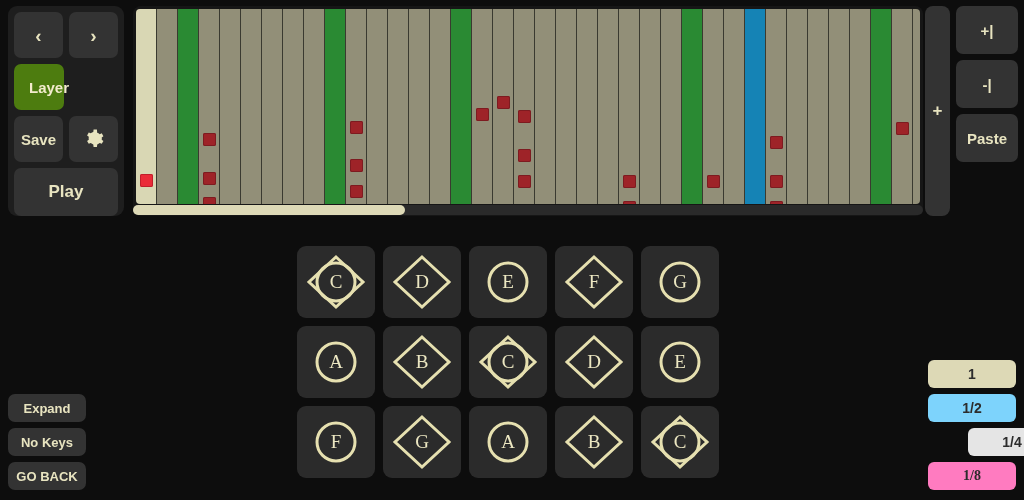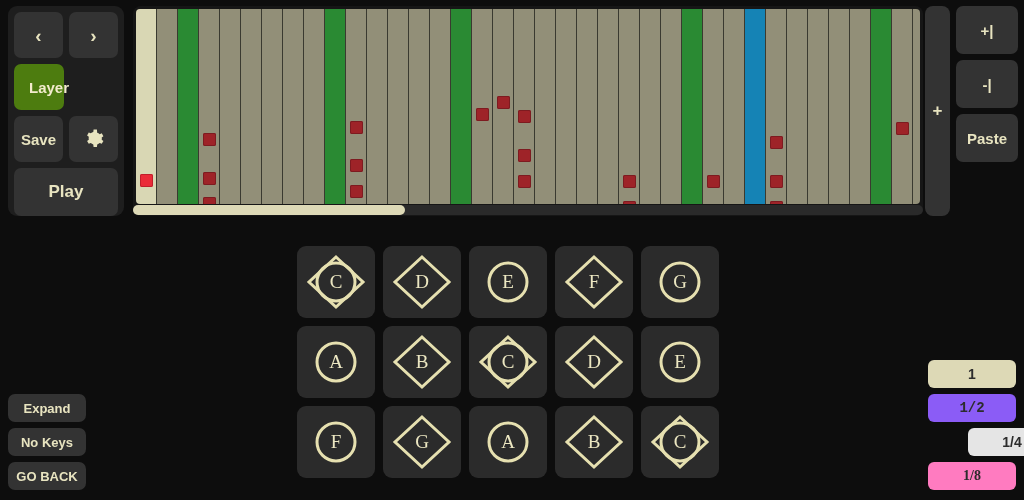--- a/index.html
+++ b/index.html
@@ -315,16 +315,16 @@
   </div>
 
 <div id="bottom-left">
   <div class="btn">Expand</div>
   <div class="btn">No Keys</div>
   <div class="btn">GO BACK</div>
 </div>
 
 <div id="legend">
     <div class="leg" style="background: rgb(221, 217, 182);">1</div>
-    <div class="leg" style="background: #8b5cf6; font-family: Liberation Mono, monospace;">1/2</div>
+    <div class="leg" style="background: #7dd3fc;">1/2</div>
     <div class="leg" style="background: #e5e5e5; margin-left: 40px;">1/4</div>
     <div class="leg" style="background: rgb(255, 123, 192); font-family: Liberation Serif, serif;">1/8</div>
   </div>
 
 </body></html>

